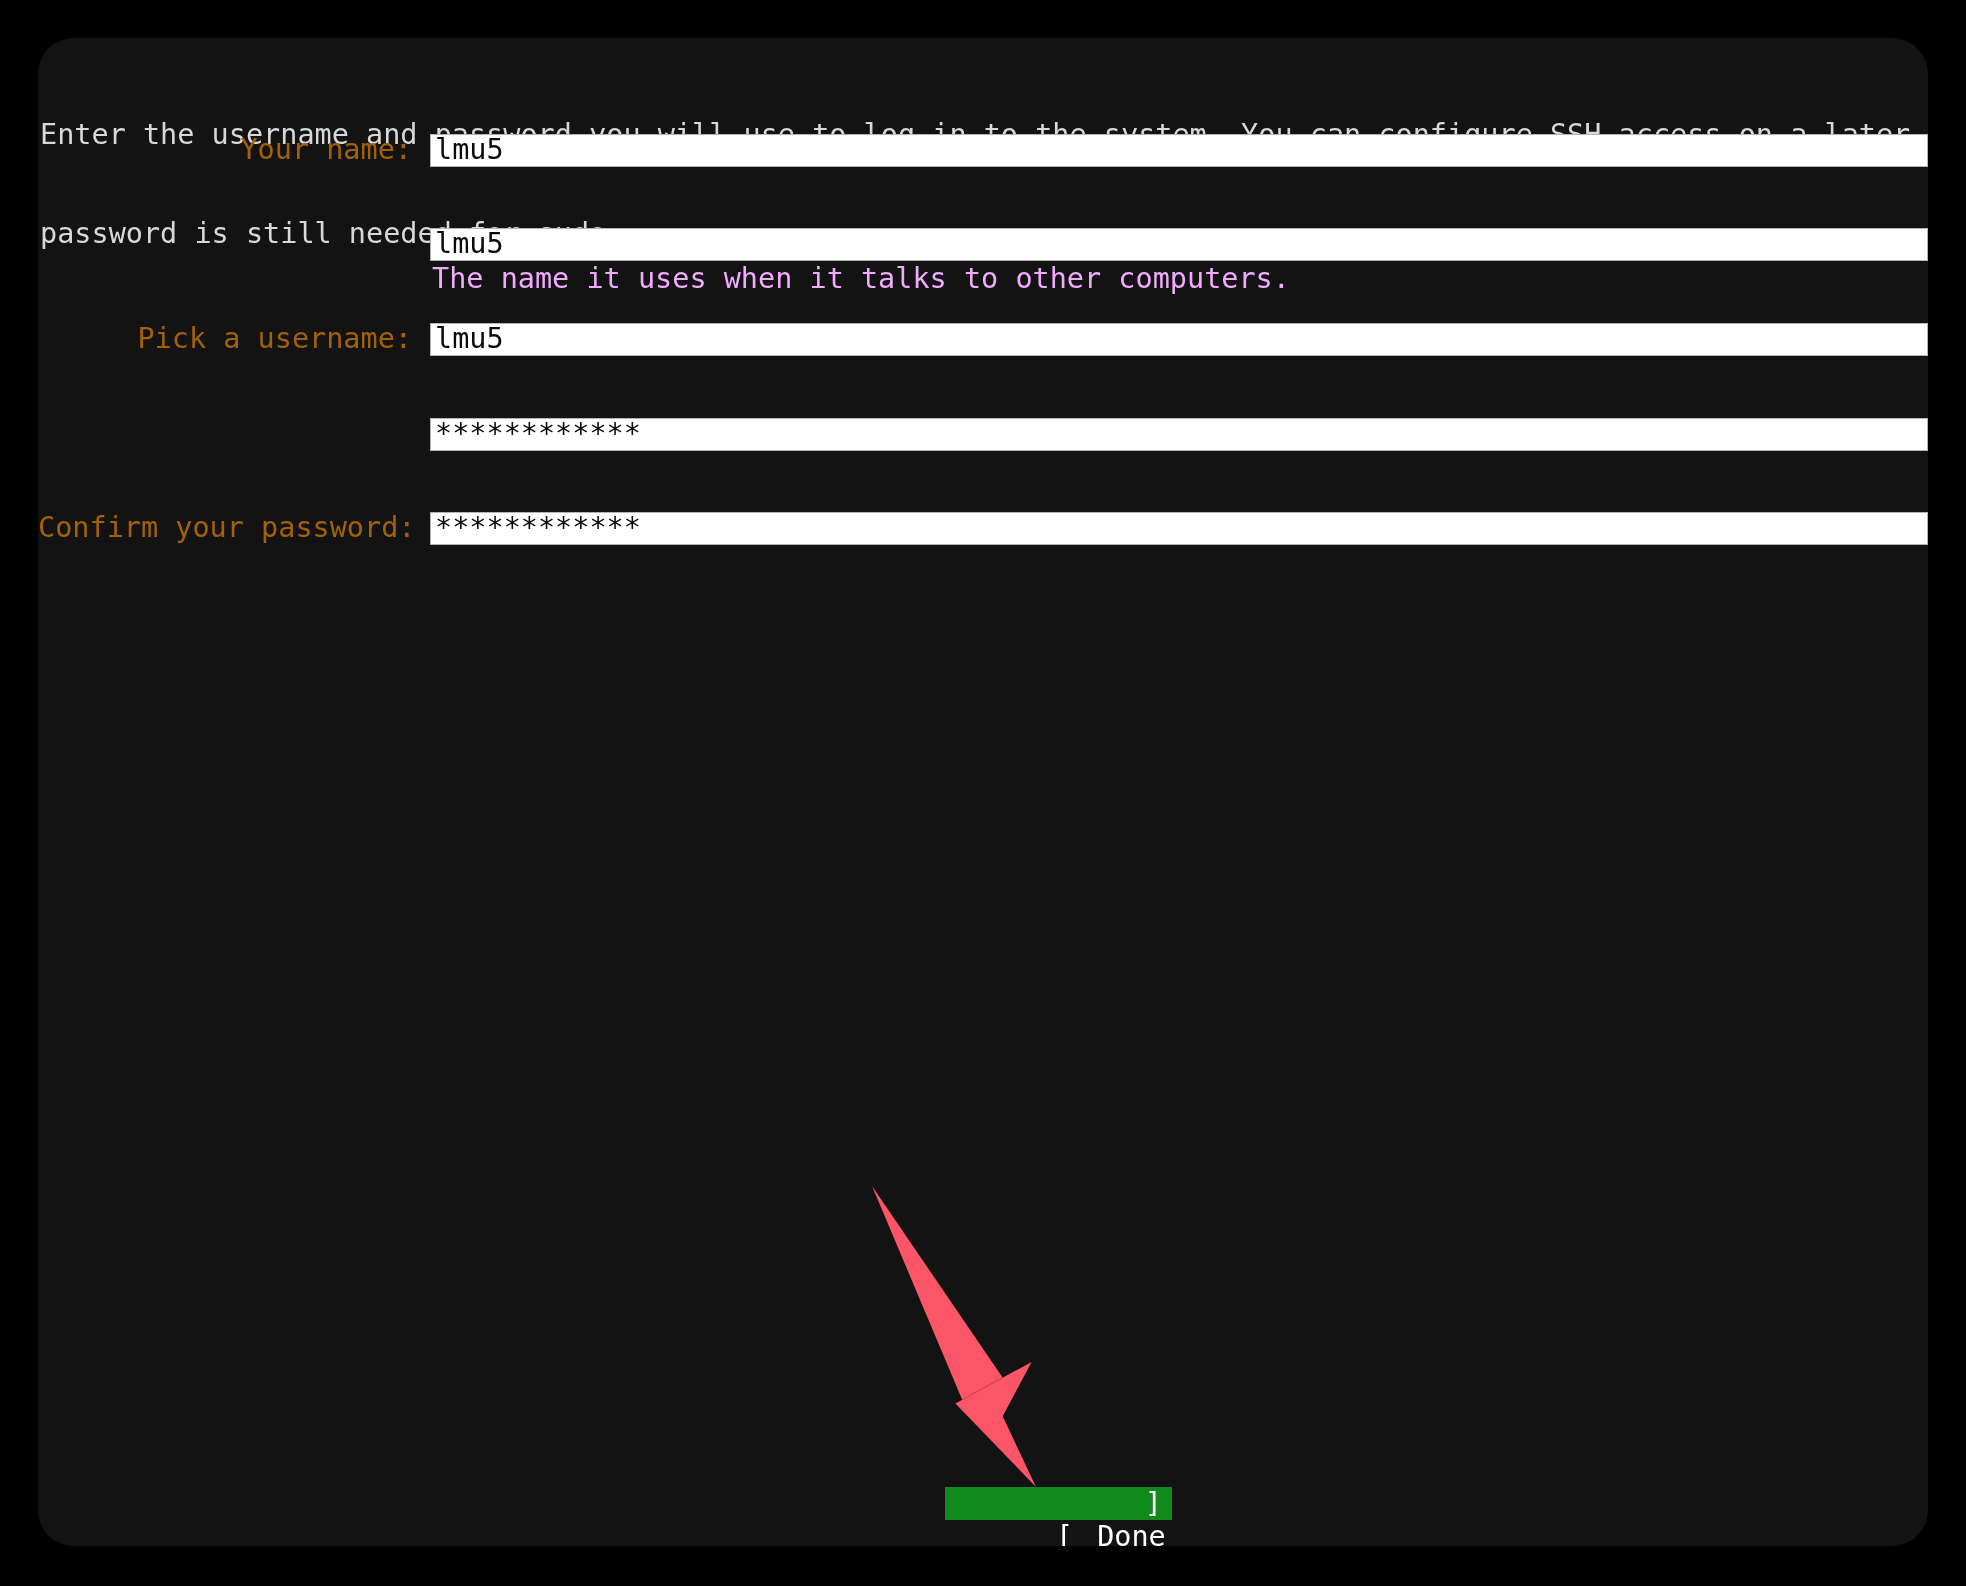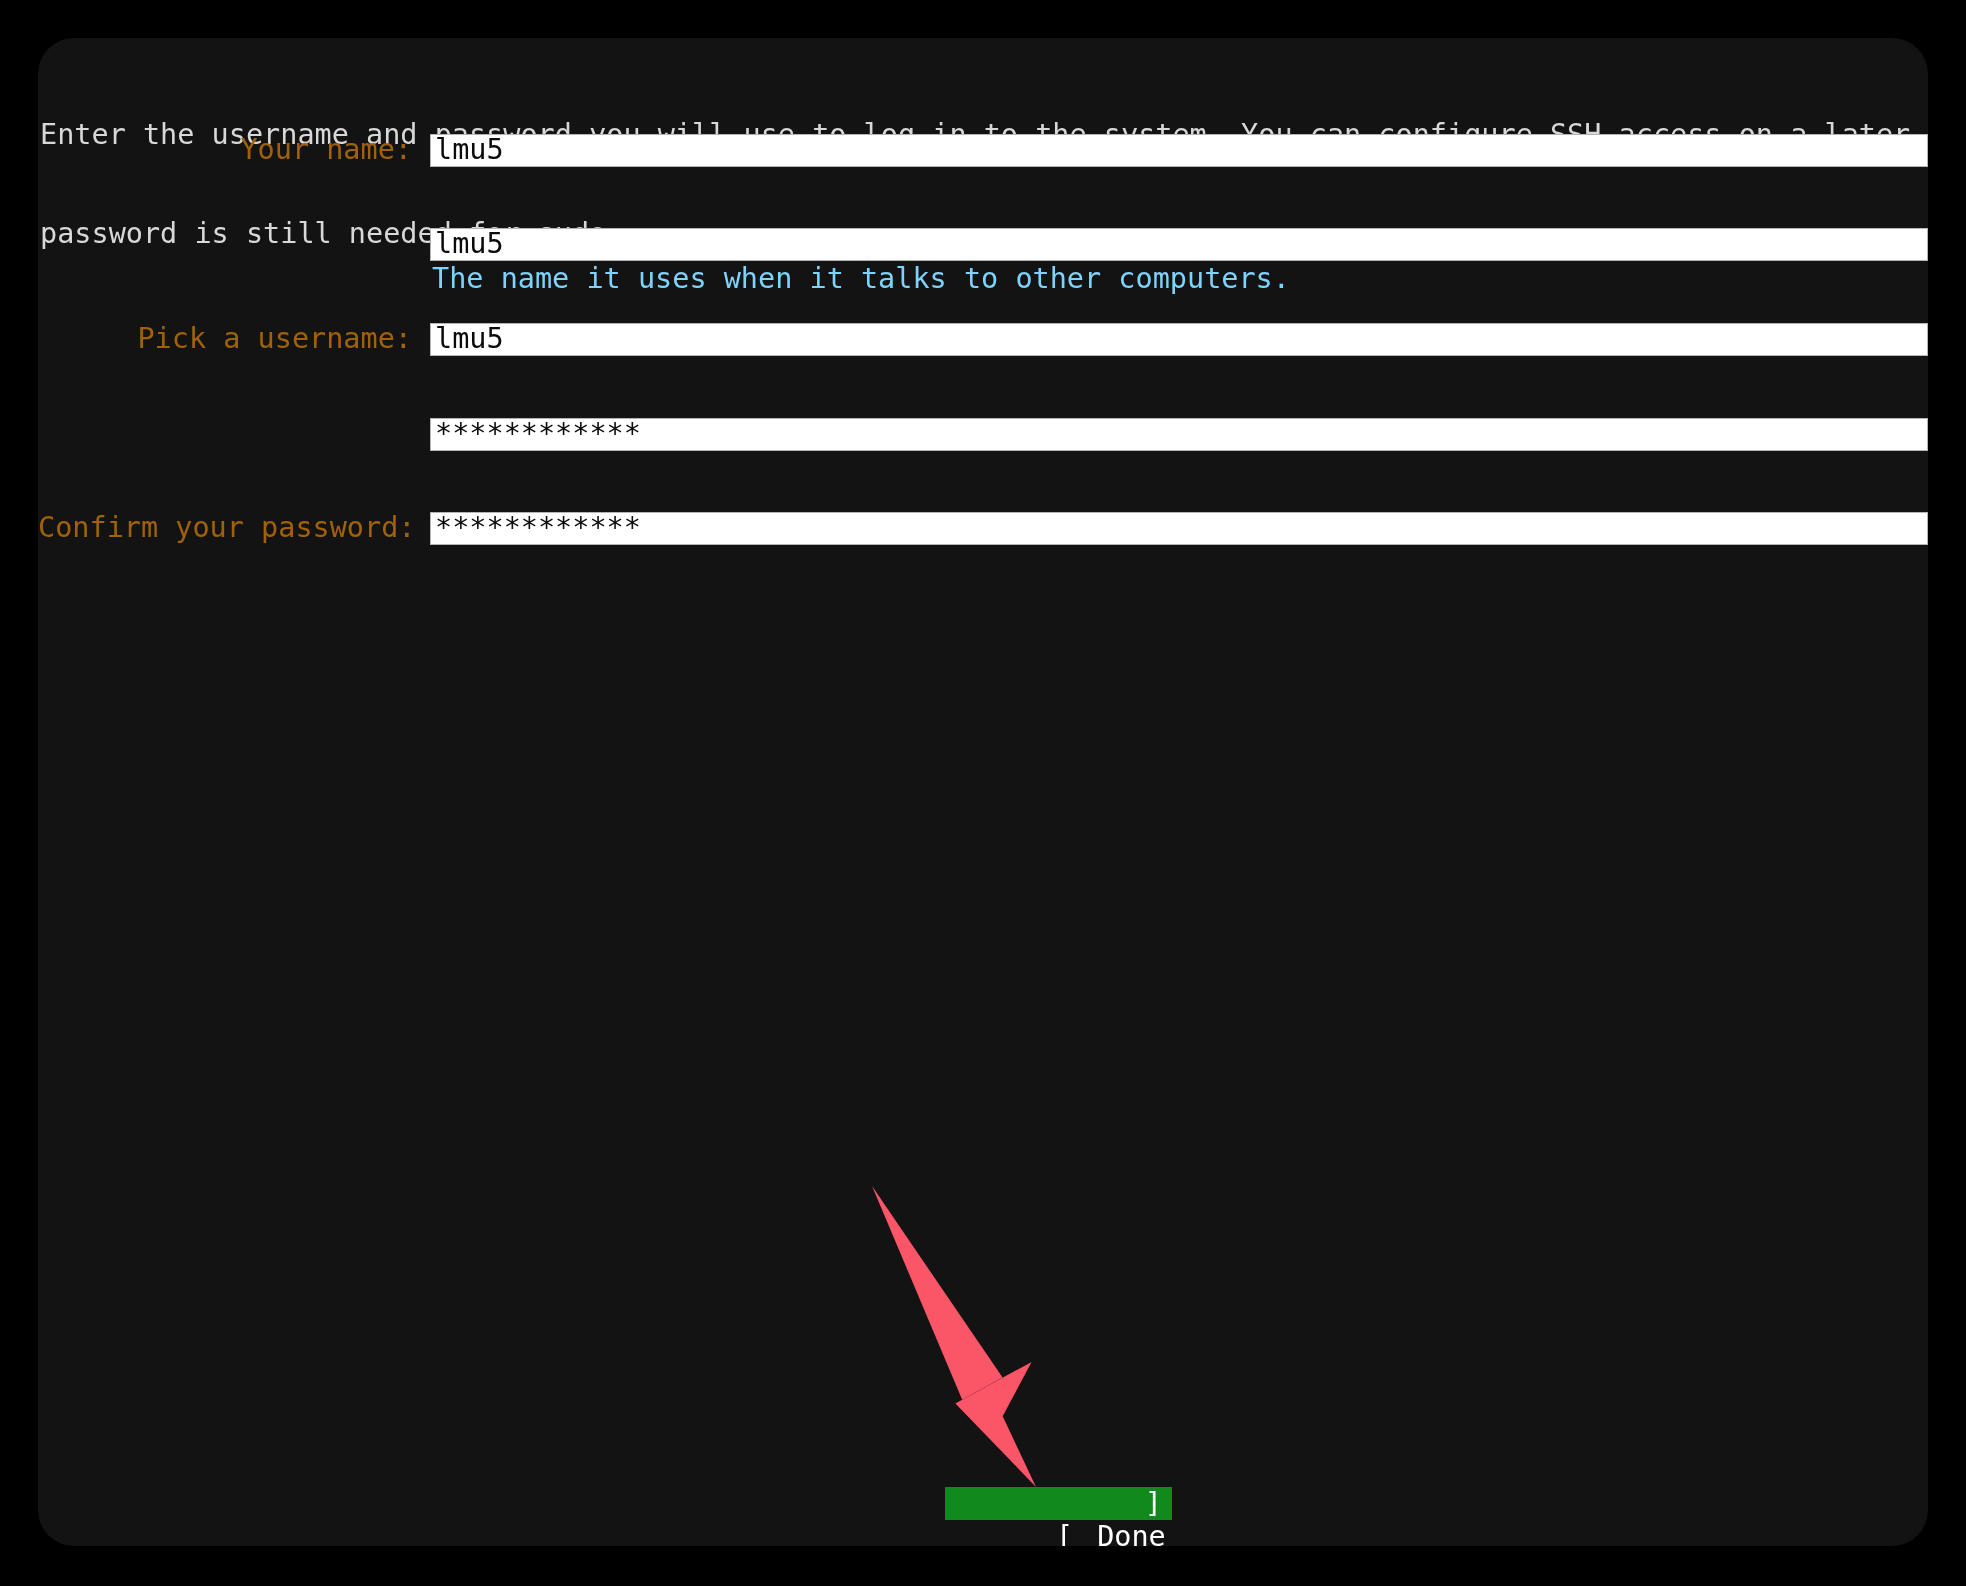--- a/index.html
+++ b/index.html
@@ -91,21 +91,21 @@
     white-space: pre;
     letter-spacing: 0px;
   }
   .row-field .field-text.masked {
     letter-spacing: 0px;
   }
 
   .row-hint {
     position: absolute;
     left: 394px;
-    color: #7dd3fc;
+    color: #f0abfc;
     font-size: 28.5px;
     line-height: 33px;
     white-space: pre;
   }
 
   
   #done-button {
     position: absolute;
     left: 907px;
     top: 1449px;

